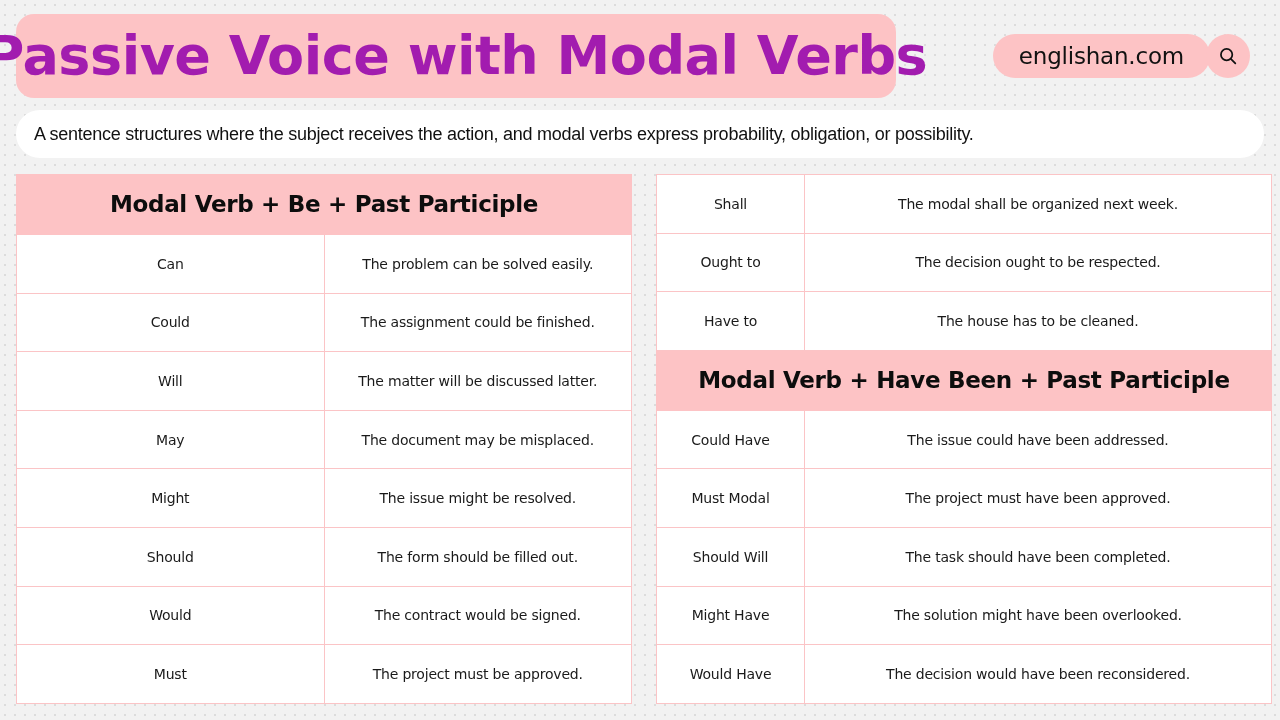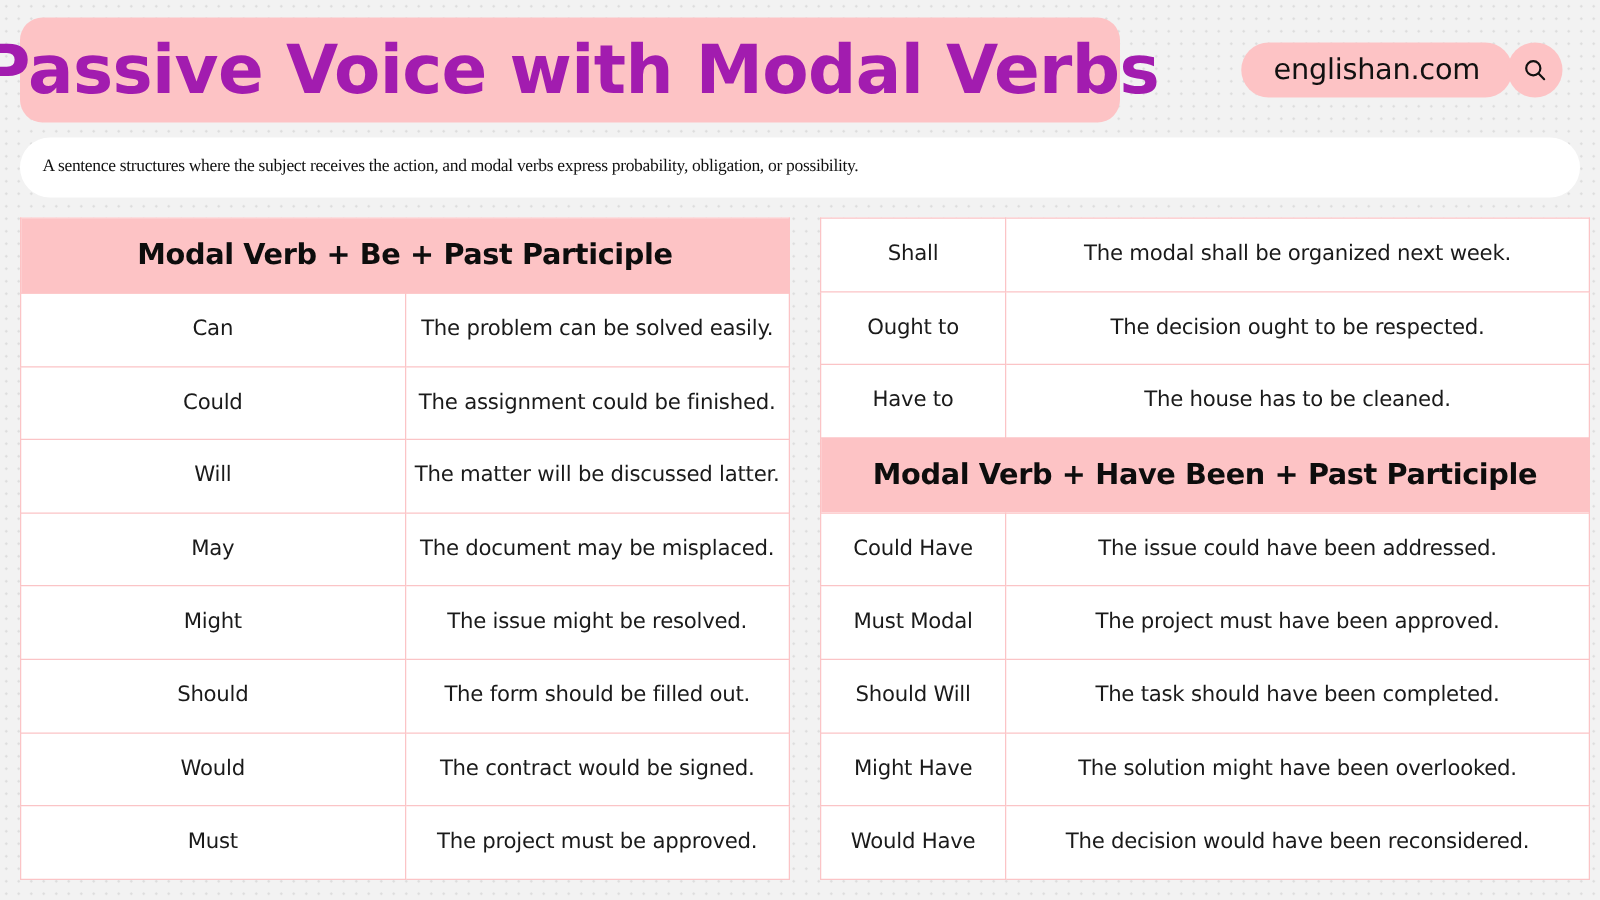--- a/index.html
+++ b/index.html
@@ -93,22 +93,22 @@
     left:16px; top:110px;
     width:1248px; height:48px;
     background:#ffffff;
     border-radius:24px;
     display:flex;
     align-items:center;
     padding:0 18px;
   }
 
   .subtitle-text {
-    font-family:Liberation Serif, serif;
-    font-size:14px;
+    font-family:Liberation Sans, sans-serif;
+    font-size:18px;
     color:#111;
     letter-spacing:-0.25px;
     white-space:nowrap;
     line-height:1;
   }
 
   
   .columns {
     position:absolute;
     left:16px; top:174px;
@@ -151,21 +151,21 @@
     text-align:center;
     vertical-align:middle;
     background:#fff;
     padding:0 6px;
   }
 
   .cell-modal { width:148px; }
 
   .cell-text {
     font-family:"DejaVu Sans", sans-serif;
-    font-size:17px;
+    font-size:14px;
     color:#1a1a1a;
     letter-spacing:-0.2px;
     line-height:1.15;
     white-space:nowrap;
   }
 </style>
 </head>
 <body>
 
 <div class="header">

